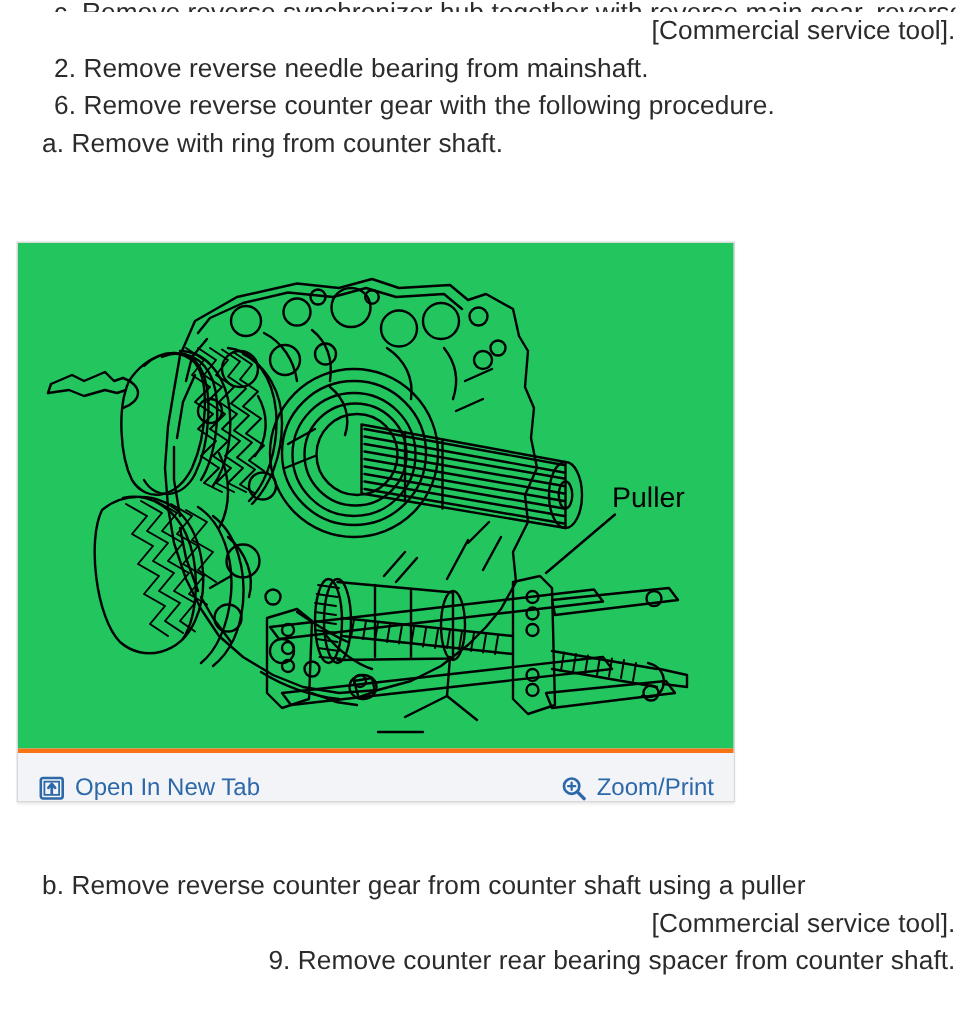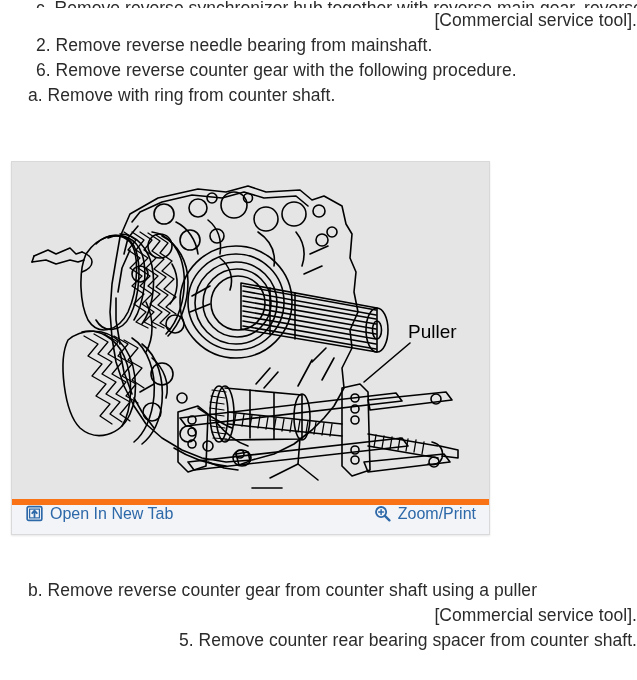--- a/index.html
+++ b/index.html
@@ -53,39 +53,39 @@
     background: #ffffff;
     border: 1px solid #d9d9d9;
     box-sizing: border-box;
     box-shadow: 0 1px 2px rgba(0,0,0,0.10);
   }
   .figure-stage {
     position: relative;
     width: 100%;
     height: 338px;
     overflow: hidden;
-    background: #e5e5e5;
+    background: #22c55e;
   }
   .figure-stage svg {
     position: absolute;
     left: 0;
     top: 0;
   }
 
   .figure-footer {
     position: absolute;
     left: 0;
     bottom: 0;
     width: 100%;
     height: 35px;
     box-sizing: border-box;
     background: #f2f4f8;
-    border-top: 6px solid #f97316;
+    border-top: 3px solid #f97316;
     display: flex;
-    align-items: flex-start;
+    align-items: flex-end;
     justify-content: space-between;
     padding: 0 13px 0 14px;
   }
   .foot-link {
     display: flex;
     align-items: center;
     gap: 7px;
     color: #2d68a8;
     font-size: 16px;
     cursor: pointer;
@@ -347,14 +347,14 @@
       </span>
       <span class="foot-label">Zoom/Print</span>
     </div>
 
   </div>
 </div>
 
 <div class="steps steps-bottom">
   <div class="step-line indent-2">b. Remove reverse counter gear from counter shaft using a puller</div>
   <div class="step-line indent-0">[Commercial service tool].</div>
-  <div class="step-line indent-0">5. Remove counter rear bearing spacer from counter shaft.</div>
+  <div class="step-line indent-0">9. Remove counter rear bearing spacer from counter shaft.</div>
 </div>
 
 </body></html>

